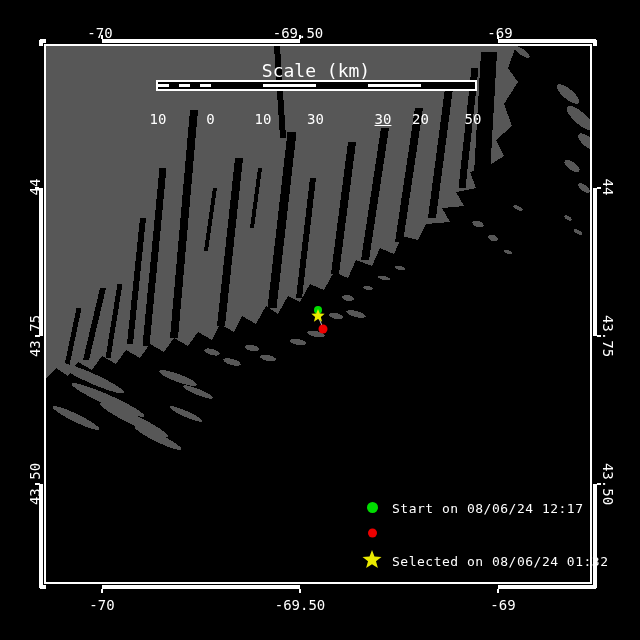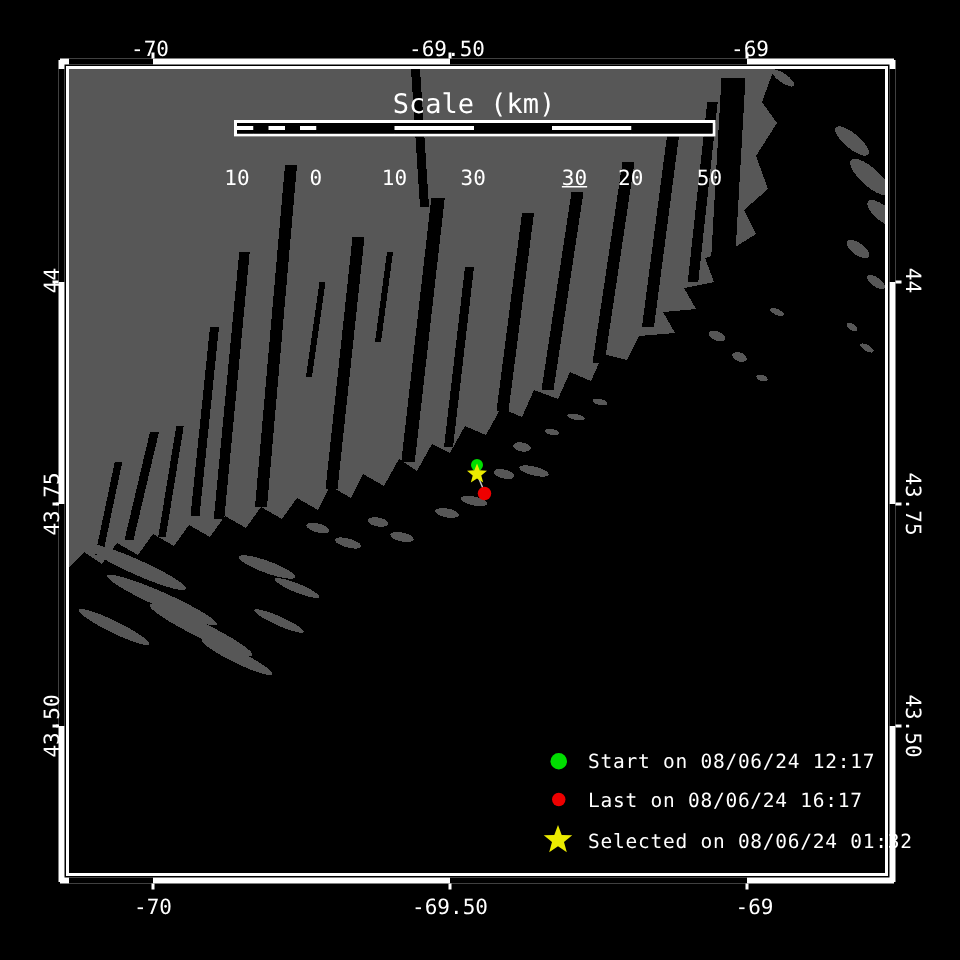--- a/index.html
+++ b/index.html
@@ -196,16 +196,15 @@
   </div>
   <div class="sb-label" style="left:158px;">10</div>
   <div class="sb-label" style="left:210.5px;">0</div>
   <div class="sb-label" style="left:263px;">10</div>
   <div class="sb-label" style="left:315.5px;">30</div>
   <div class="sb-label" style="left:383px;text-decoration:underline;">30</div>
   <div class="sb-label" style="left:420.5px;">20</div>
   <div class="sb-label" style="left:473px;">50</div>
 
   <div class="legend-text" style="top:501px;">Start on 08/06/24 12:17</div>
-  <div class="legend-text" style="top:527px;">Last on 08/06/24 16:17</div>
   <div class="legend-text" style="top:554px;">Selected on 08/06/24 01:32</div>
 
 </div>
 
 </body></html>

